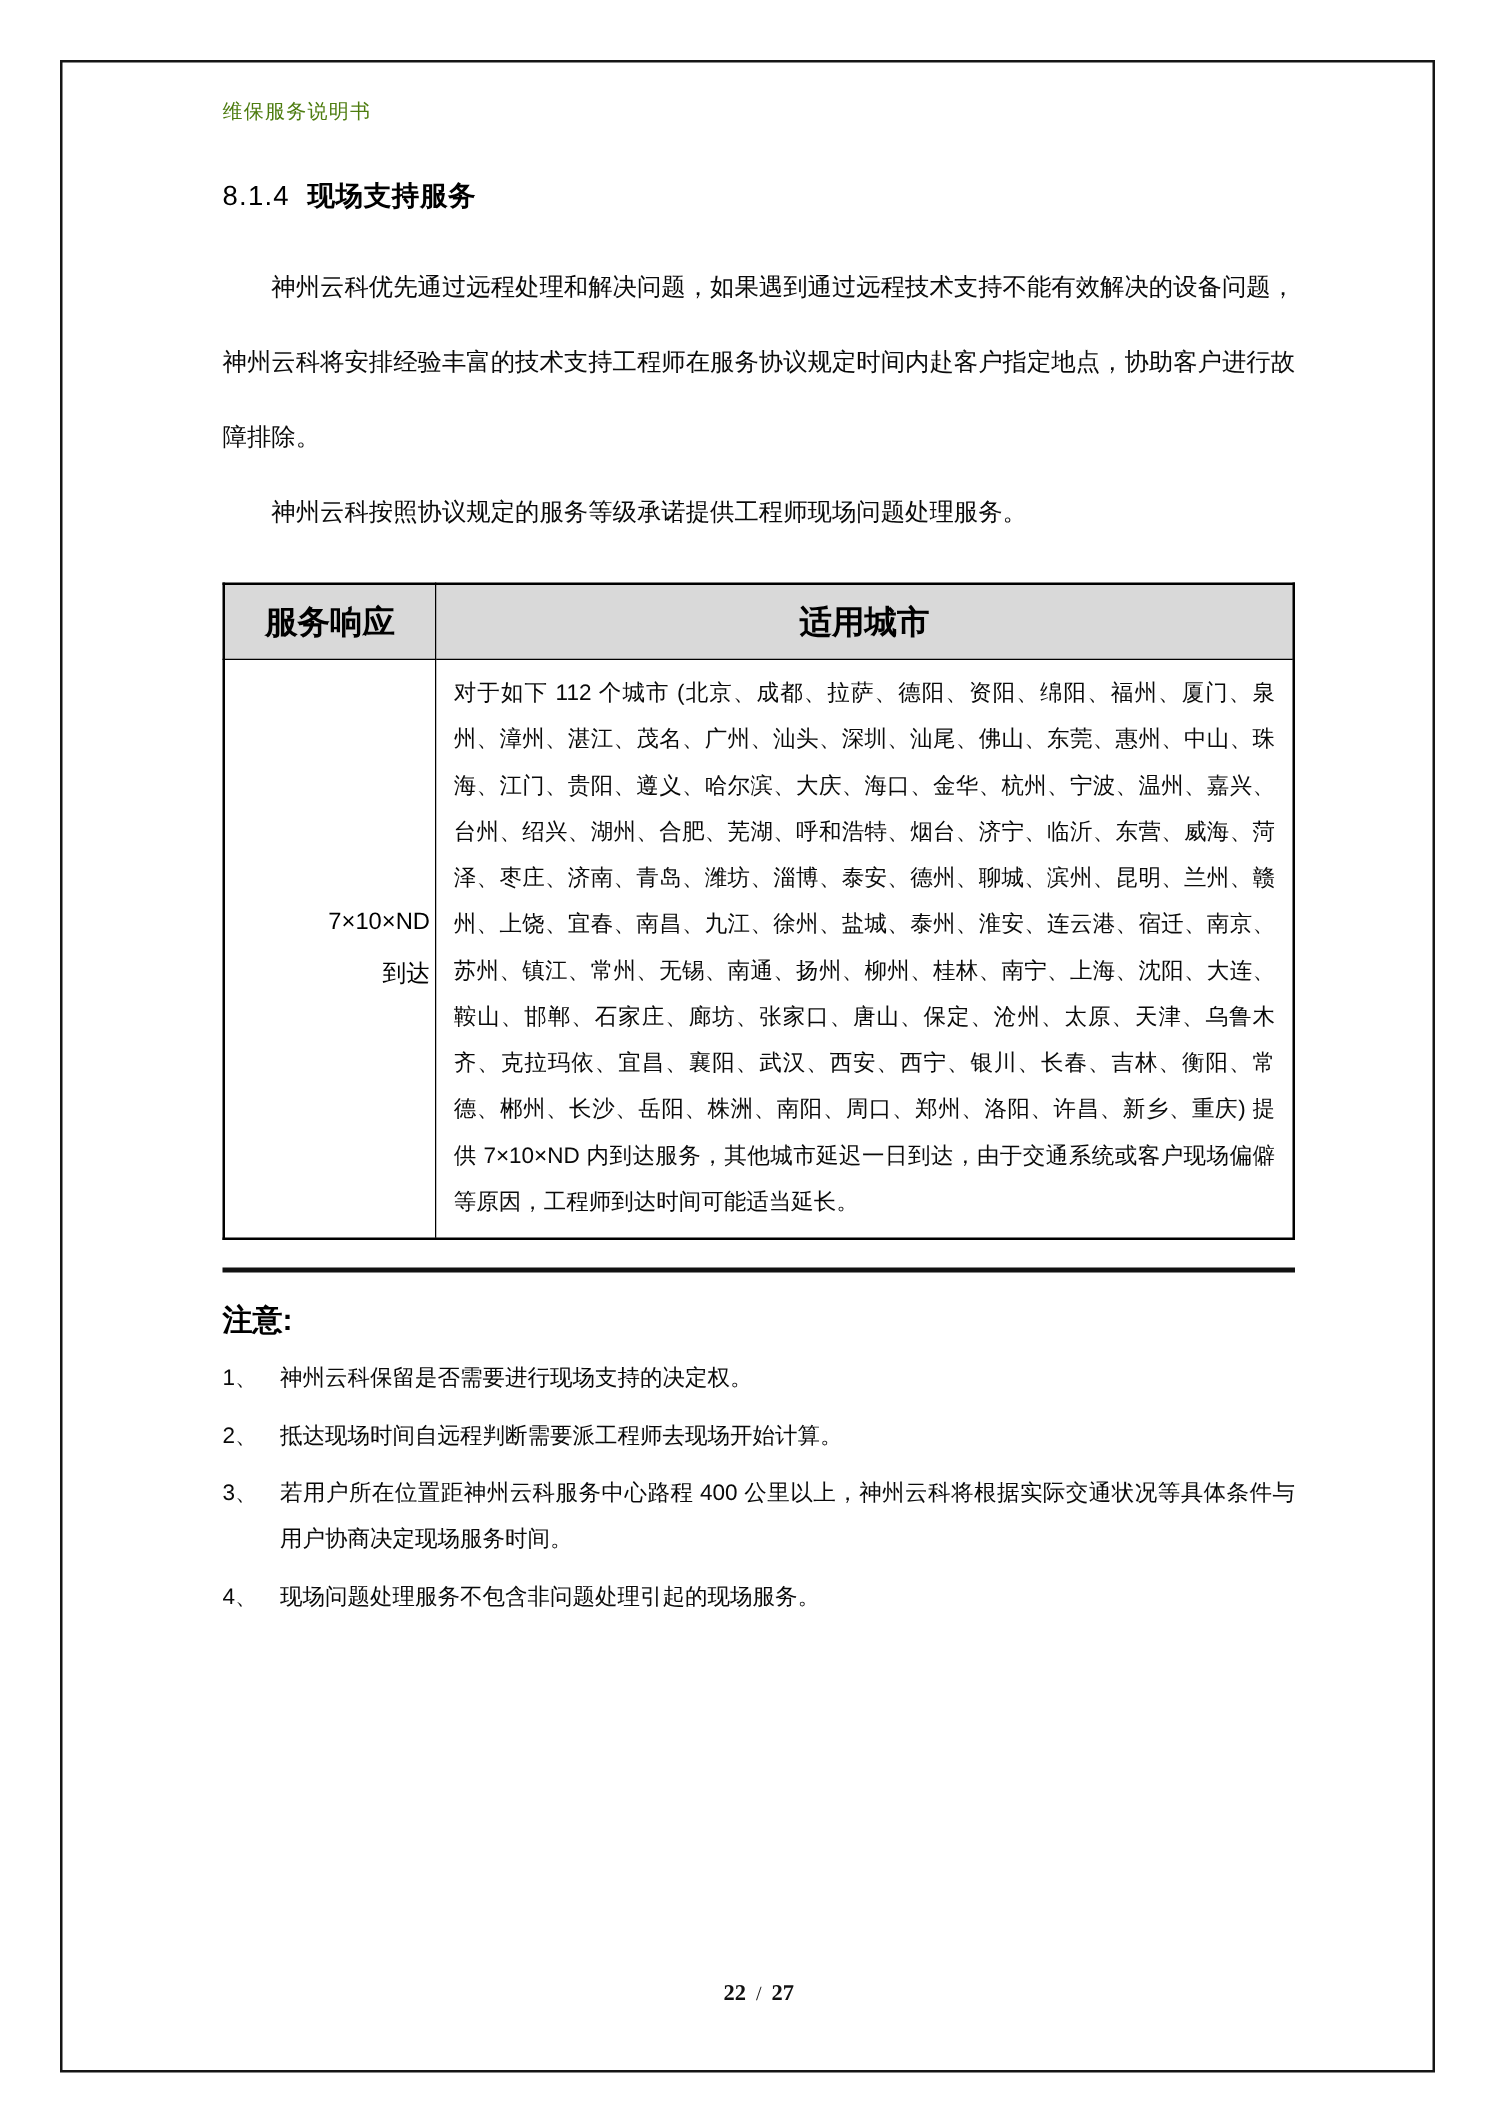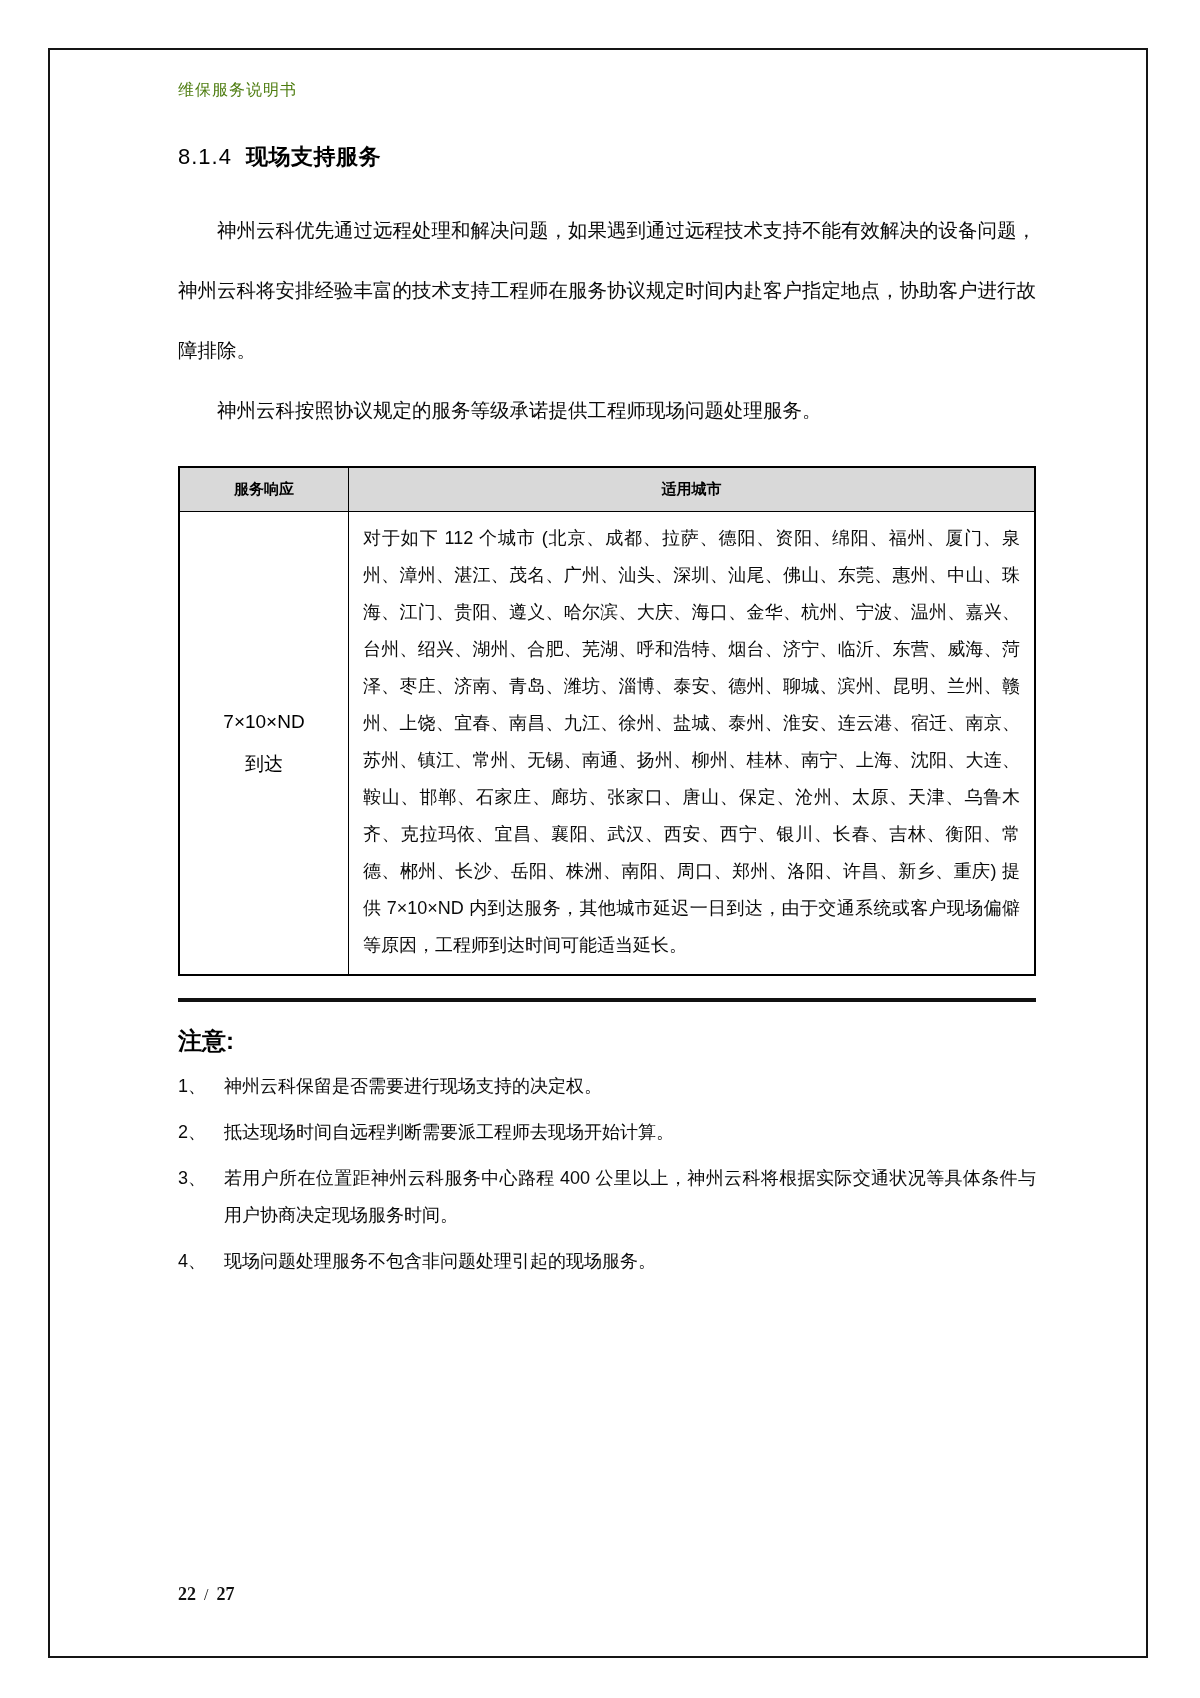--- a/index.html
+++ b/index.html
@@ -77,27 +77,27 @@
     border: 2px solid #000000;
     table-layout: fixed;
   }
   table.service-table th,
   table.service-table td {
     border: 1.5px solid #000000;
   }
   th.col-response { width: 156px; }
   table.service-table th {
     background: #d9d9d9;
-    font-size: 15px;
+    font-size: 26px;
     font-weight: 700;
     padding: 12px 6px;
     text-align: center;
   }
   td.cell-response {
-    text-align: center;
+    text-align: right;
     vertical-align: middle;
     font-size: 19px;
     line-height: 42px;
     padding: 6px 4px;
   }
   td.cell-cities {
     padding: 8px 14px 10px 14px;
     font-size: 18px;
     line-height: 37px;
     text-align: justify;
@@ -131,21 +131,21 @@
   }
   .note-text {
     flex: 1 1 auto;
     text-align: justify;
   }
   .doc-footer {
     position: absolute;
     left: 178px;
     width: 858px;
     top: 1584px;
-    text-align: left;
+    text-align: center;
     font-family: "Liberation Serif", serif;
     font-size: 18px;
     color: #111111;
   }
   .doc-footer .pg-num { font-weight: 700; }
   .doc-footer .pg-sep { font-weight: 400; padding: 0 8px; font-size: 16px; }
 </style>
 </head>
 <body>
 

